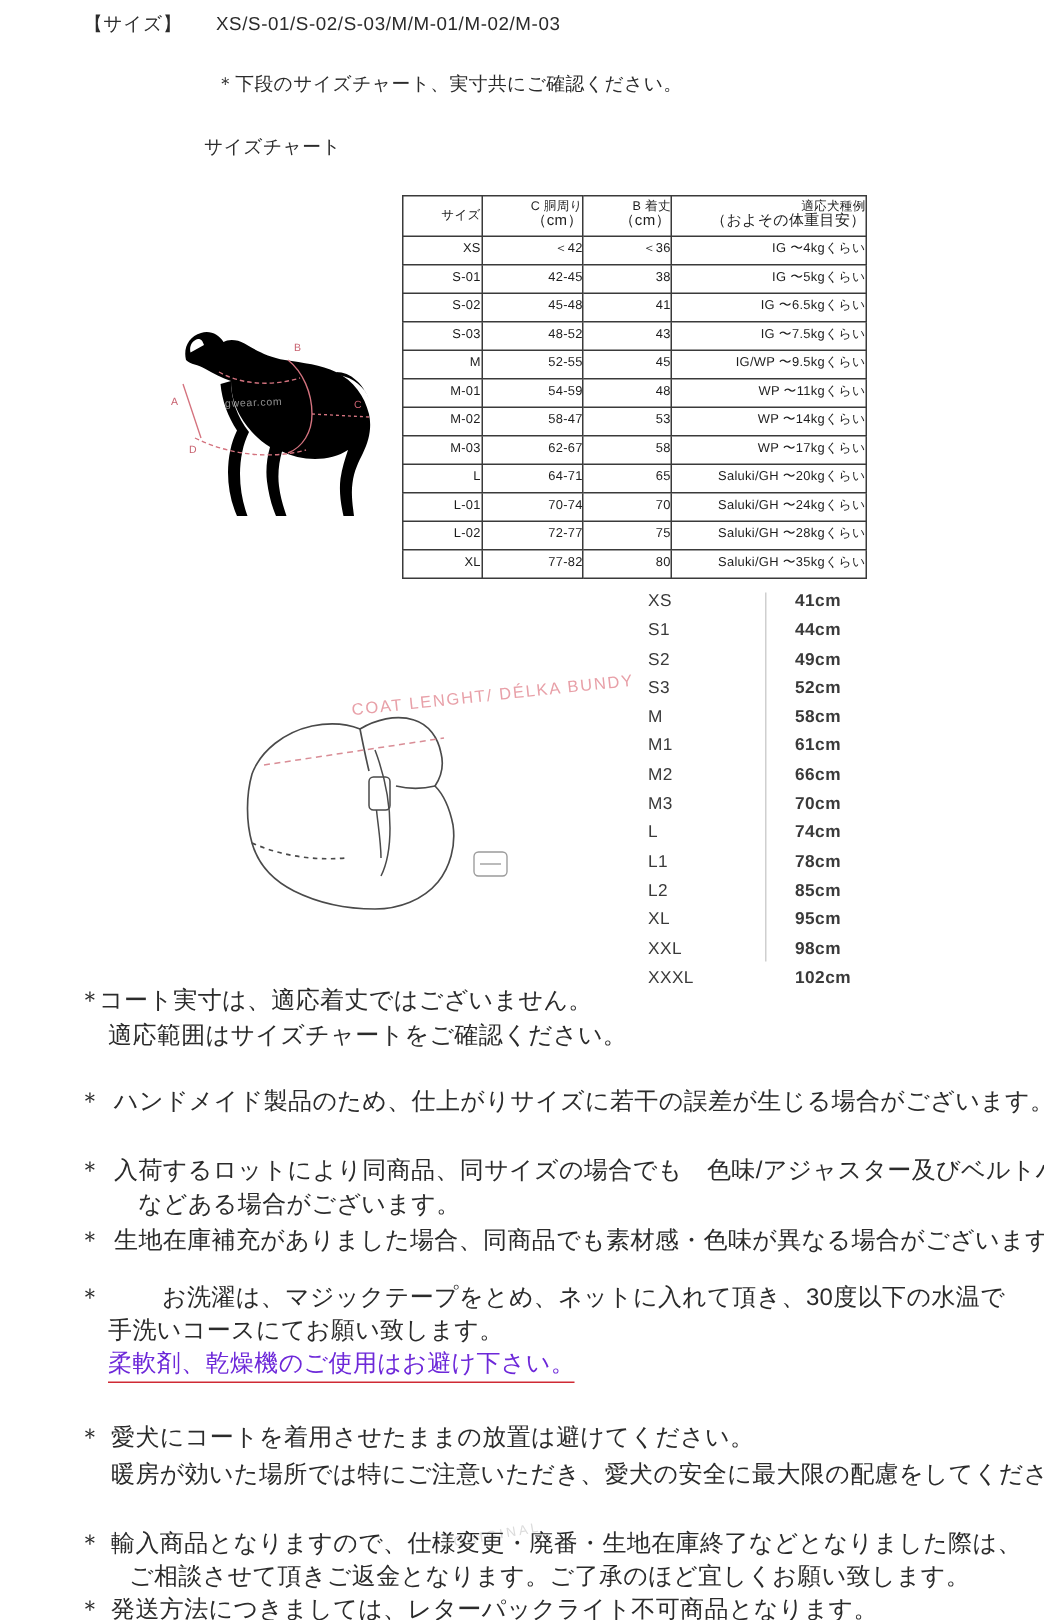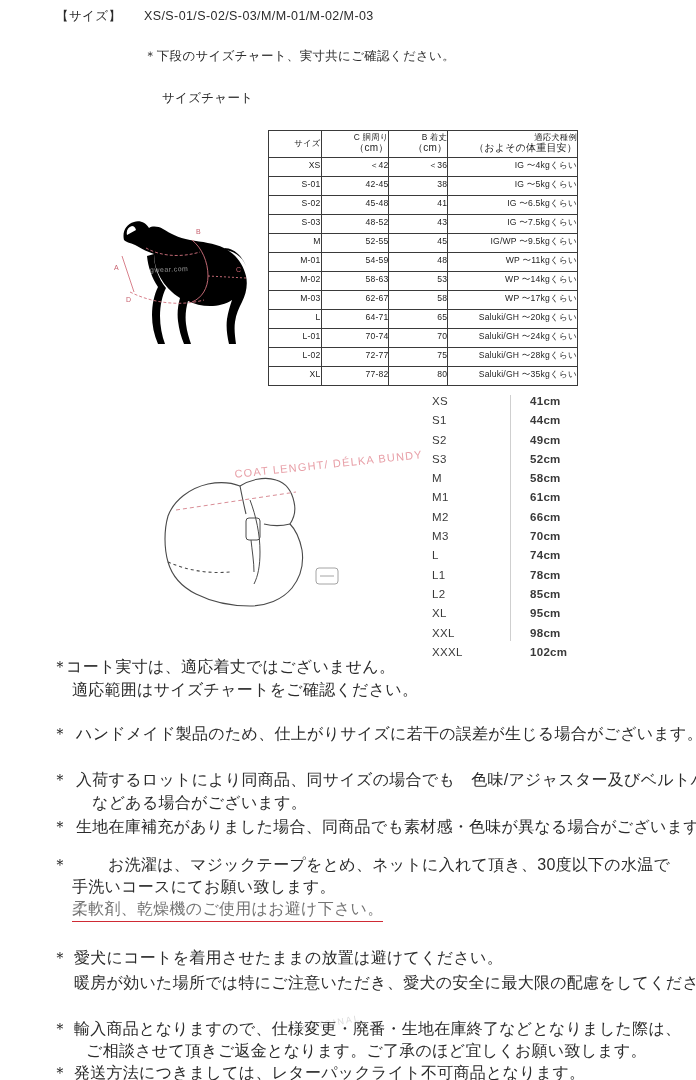--- a/index.html
+++ b/index.html
@@ -36,21 +36,21 @@
 
   .note-top {
     position: absolute;
     left: 144px;
     top: 48px;
     font-size: 12.5px;
     letter-spacing: 0.3px;
   }
   .chart-title {
     position: absolute;
-    left: 162px;
+    left: 136px;
     top: 90px;
     font-size: 12.5px;
     letter-spacing: 0.3px;
     font-family: Liberation Mono, monospace;
   }
 
   
   .dog-wrap {
     position: absolute;
     left: 96px;
@@ -147,21 +147,21 @@
   .len-row .v { width: 70px; text-align: left; font-weight: bold; }
   .len-divider {
     position: absolute;
     left: 510px;
     top: 395px;
     width: 1px;
     height: 246px;
     background: #cfcfcf;
   }
   .red-underline {
-    color: #737373;
+    color: #6d28d9;
     border-bottom: 1.4px solid #cf2a34;
     display: inline-block;
     padding-bottom: 1px;
   }
 
   .nl { position: absolute; white-space: nowrap; letter-spacing: 0.25px; }
 </style>
 </head>
 <body>
 
@@ -263,21 +263,21 @@
         <td>IG/WP  〜9.5kgくらい</td>
       </tr>
       <tr>
         <td>M-01</td>
         <td>54-59</td>
         <td>48</td>
         <td>WP  〜11kgくらい</td>
       </tr>
       <tr>
         <td>M-02</td>
-        <td>58-63</td>
+        <td>58-47</td>
         <td>53</td>
         <td>WP  〜14kgくらい</td>
       </tr>
       <tr>
         <td>M-03</td>
         <td>62-67</td>
         <td>58</td>
         <td>WP  〜17kgくらい</td>
       </tr>
       <tr>

